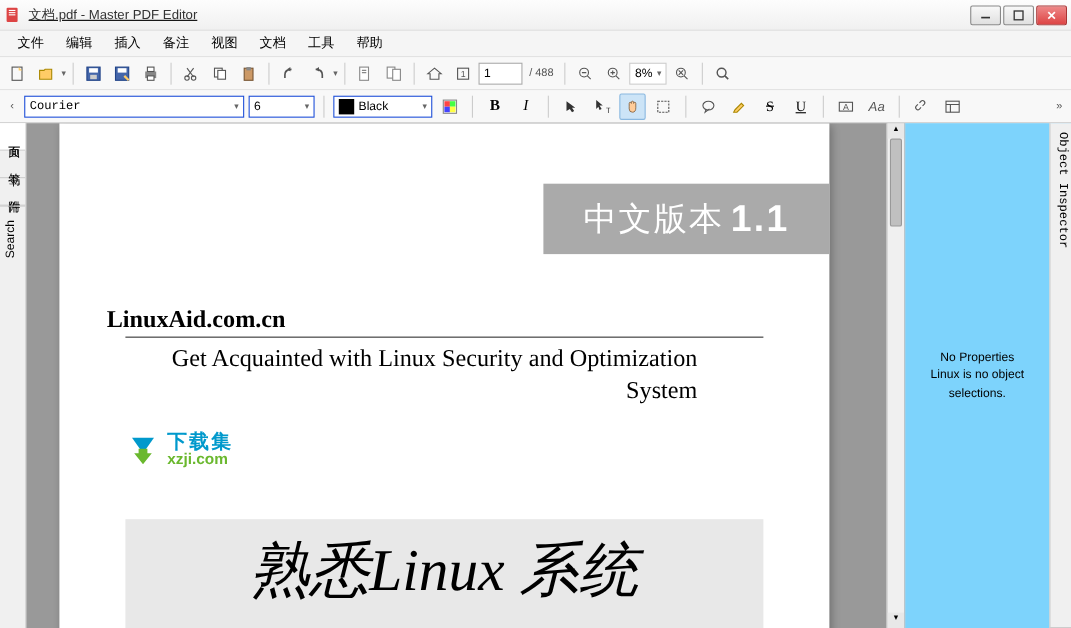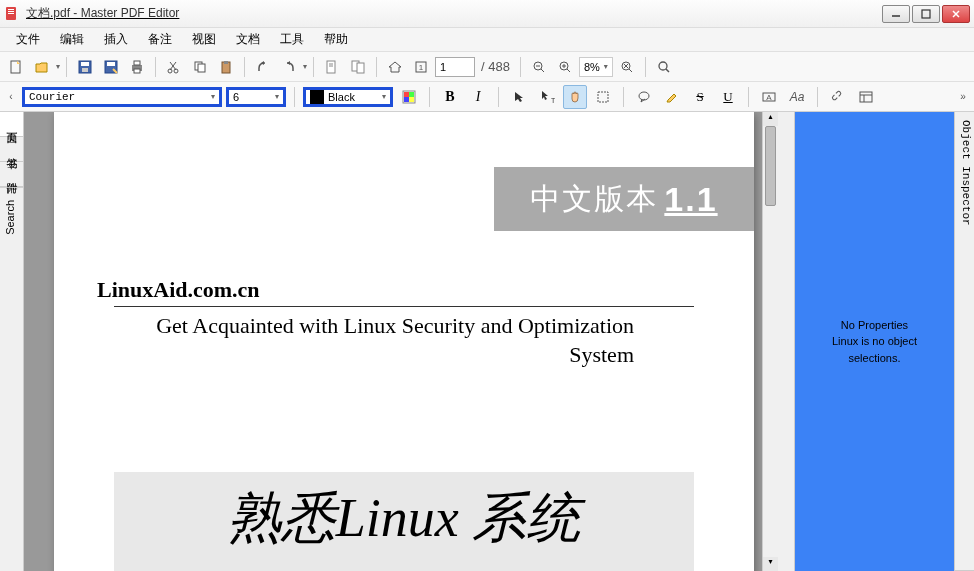--- a/index.html
+++ b/index.html
@@ -16,25 +16,25 @@
 
 .menubar { height: 24px; background: #f5f5f5; display: flex; align-items: center; padding: 0 6px; border-bottom: 1px solid #e0e0e0; }
 .menu-item { padding: 2px 10px; font-size: 12px; cursor: pointer; }
 
 
 .toolbar { height: 30px; background: #f8f8f8; border-bottom: 1px solid #e0e0e0; display: flex; align-items: center; padding: 0 4px; gap: 2px; }
 .tb-btn { width: 24px; height: 24px; display: flex; align-items: center; justify-content: center; cursor: pointer; border: 1px solid transparent; border-radius: 2px; }
 .tb-btn.active { background: #cce4f7; border-color: #8ab8e0; }
 .tb-sep { width: 1px; height: 20px; background: #ccc; margin: 0 4px; }
 .page-input { width: 40px; height: 20px; font-size: 11px; text-align: left; padding: 0 4px; border: 1px solid #aaa; }
-.page-count { font-size: 13px; color: #555; padding: 0 4px; }
+.page-count { font-size: 10px; color: #555; padding: 0 4px; }
 .zoom-combo { display: flex; align-items: center; border: 1px solid #ccc; height: 20px; padding: 0 4px; font-size: 11px; gap: 4px; background: white; }
 
 .toolbar2 { height: 30px; background: #f8f8f8; border-bottom: 1px solid #d0d0d0; display: flex; align-items: center; padding: 0 4px; gap: 4px; }
-.font-combo { height: 20px; border: 3px solid #1d4ed8; background: white; font-size: 11px; padding: 0 4px; display: flex; align-items: center; justify-content: space-between; }
+.font-combo { height: 20px; border: 1px solid #1d4ed8; background: white; font-size: 11px; padding: 0 4px; display: flex; align-items: center; justify-content: space-between; }
 .font-name { width: 200px; }
 .font-size { width: 60px; }
 .color-combo { width: 90px; display: flex; align-items: center; gap: 4px; }
 .color-sw { width: 14px; height: 14px; background: black; }
 .dd-arrow { font-size: 8px; color: #666; }
 .chevron-btn { width: 14px; height: 24px; display: flex; align-items: center; justify-content: center; font-size: 10px; color: #555; cursor: pointer; }
 
 
 .main { display: flex; height: calc(571px - 28px - 24px - 30px - 30px); position: relative; }
 .left-tabs { width: 24px; background: #f0f0f0; border-right: 1px solid #ccc; display: flex; flex-direction: column; }
@@ -42,27 +42,27 @@
 .lt-tab.active { background: #fff; }
 
 .canvas-area { flex: 1; background: #999; position: relative; overflow: hidden; display: flex; }
 .canvas-scroll { flex: 1; overflow: hidden; position: relative; }
 .page { position: absolute; left: 30px; top: 0; width: 700px; height: 900px; background: white; box-shadow: 2px 2px 8px rgba(0,0,0,0.3); padding: 50px 60px; }
 .vscroll { width: 16px; background: #f0f0f0; border-left: 1px solid #ccc; position: relative; }
 .vscroll-thumb { position: absolute; top: 14px; left: 2px; right: 2px; height: 80px; background: #c0c0c0; border: 1px solid #999; border-radius: 2px; }
 .vscroll-btn { height: 14px; text-align: center; font-size: 8px; background: #e8e8e8; cursor: pointer; }
 
 
-.right-panel { width: 180px; background: #3b82f6; border-left: 1px solid #ccc; display: flex; margin-left: 16px; }
+.right-panel { width: 152px; background: #7dd3fc; border-left: 1px solid #ccc; display: flex; }
 .rp-content { flex: 1; display: flex; flex-direction: column; align-items: center; justify-content: center; font-family: "Courier New", monospace; font-size: 11px; text-align: center; line-height: 1.5; padding: 8px; }
 .rp-tab { width: 20px; background: #f0f0f0; border-left: 1px solid #ccc; writing-mode: vertical-rl; text-orientation: mixed; font-family: "Courier New", monospace; font-size: 11px; text-align: left; padding-top: 8px; padding-left: 2px; padding-right: 2px; border-bottom: 1px solid #ccc; }
 
 
 .doc-badge { position: absolute; right: 0; top: 55px; width: 260px; height: 64px; background: #aaa; color: white; display: flex; align-items: center; justify-content: center; font-size: 30px; font-weight: normal; letter-spacing: 2px; }
-.doc-badge .v { font-weight: bold; font-size: 34px; margin-left: 6px; text-decoration: underline; }
+.doc-badge .v { font-weight: bold; font-size: 34px; margin-left: 6px; }
 .doc-site { position: absolute; left: 43px; top: 165px; font-size: 22px; font-weight: bold; font-family: "Times New Roman", serif; }
 .doc-hr { position: absolute; left: 60px; top: 194px; width: 580px; border-top: 1px solid #333; }
 .doc-subtitle { position: absolute; left: 60px; top: 200px; width: 520px; font-size: 22px; font-family: "Times New Roman", Georgia, serif; line-height: 1.3; text-align: right; }
 .watermark { position: absolute; left: 60px; top: 280px; display: flex; align-items: center; gap: 6px; }
 .wm-arrow { width: 32px; height: 32px; }
 .wm-text { display: flex; flex-direction: column; line-height: 1; }
 .wm-t1 { color: #0099cc; font-size: 18px; font-weight: bold; letter-spacing: 2px; }
 .wm-t2 { color: #6ab82e; font-size: 14px; font-weight: bold; }
 .doc-banner { position: absolute; left: 60px; top: 360px; width: 580px; height: 200px; background: #e8e8e8; display: flex; align-items: flex-start; justify-content: center; padding-top: 10px; }
 .doc-banner-text { font-size: 54px; font-family: "SimSun", serif; font-style: italic; }
@@ -361,20 +361,30 @@
   <div class="canvas-area">
     <div class="canvas-scroll">
       <div class="page">
         <div class="doc-badge">
           <span>中文版本</span>
           <span class="v">1.1</span>
         </div>
         <div class="doc-site">LinuxAid.com.cn</div>
         <div class="doc-hr"></div>
         <div class="doc-subtitle">Get Acquainted with Linux Security and Optimization System</div>
+        <div class="watermark">
+          <svg class="wm-arrow" viewBox="0 0 32 32">
+            <path d="M6 6 L26 6 L16 20 Z" fill="#0099cc"></path>
+            <path d="M8 20 L16 30 L24 20 L20 20 L20 16 L12 16 L12 20 Z" fill="#6ab82e"></path>
+          </svg>
+          <div class="wm-text">
+            <span class="wm-t1">下载集</span>
+            <span class="wm-t2">xzji.com</span>
+          </div>
+        </div>
         <div class="doc-banner">
           <span class="doc-banner-text">熟悉Linux 系统</span>
         </div>
       </div>
     </div>
     <div class="vscroll">
       <div class="vscroll-btn">▴</div>
       <div class="vscroll-thumb"></div>
       <div class="vscroll-btn" style="position:absolute;bottom:0;left:0;right:0">▾</div>
     </div>

